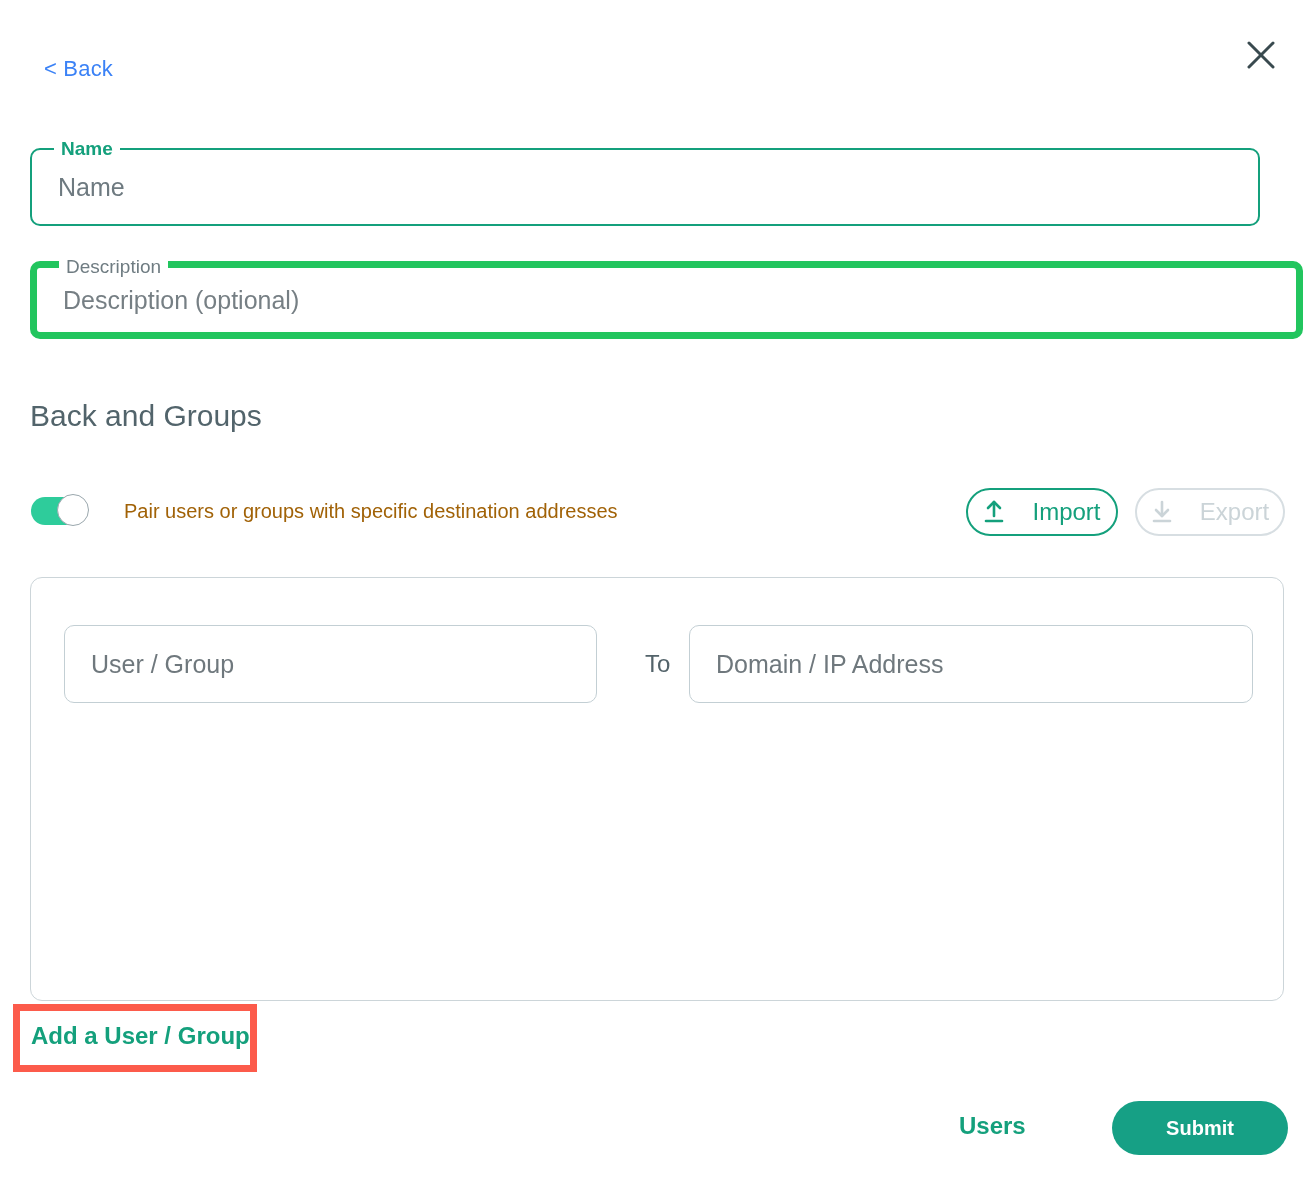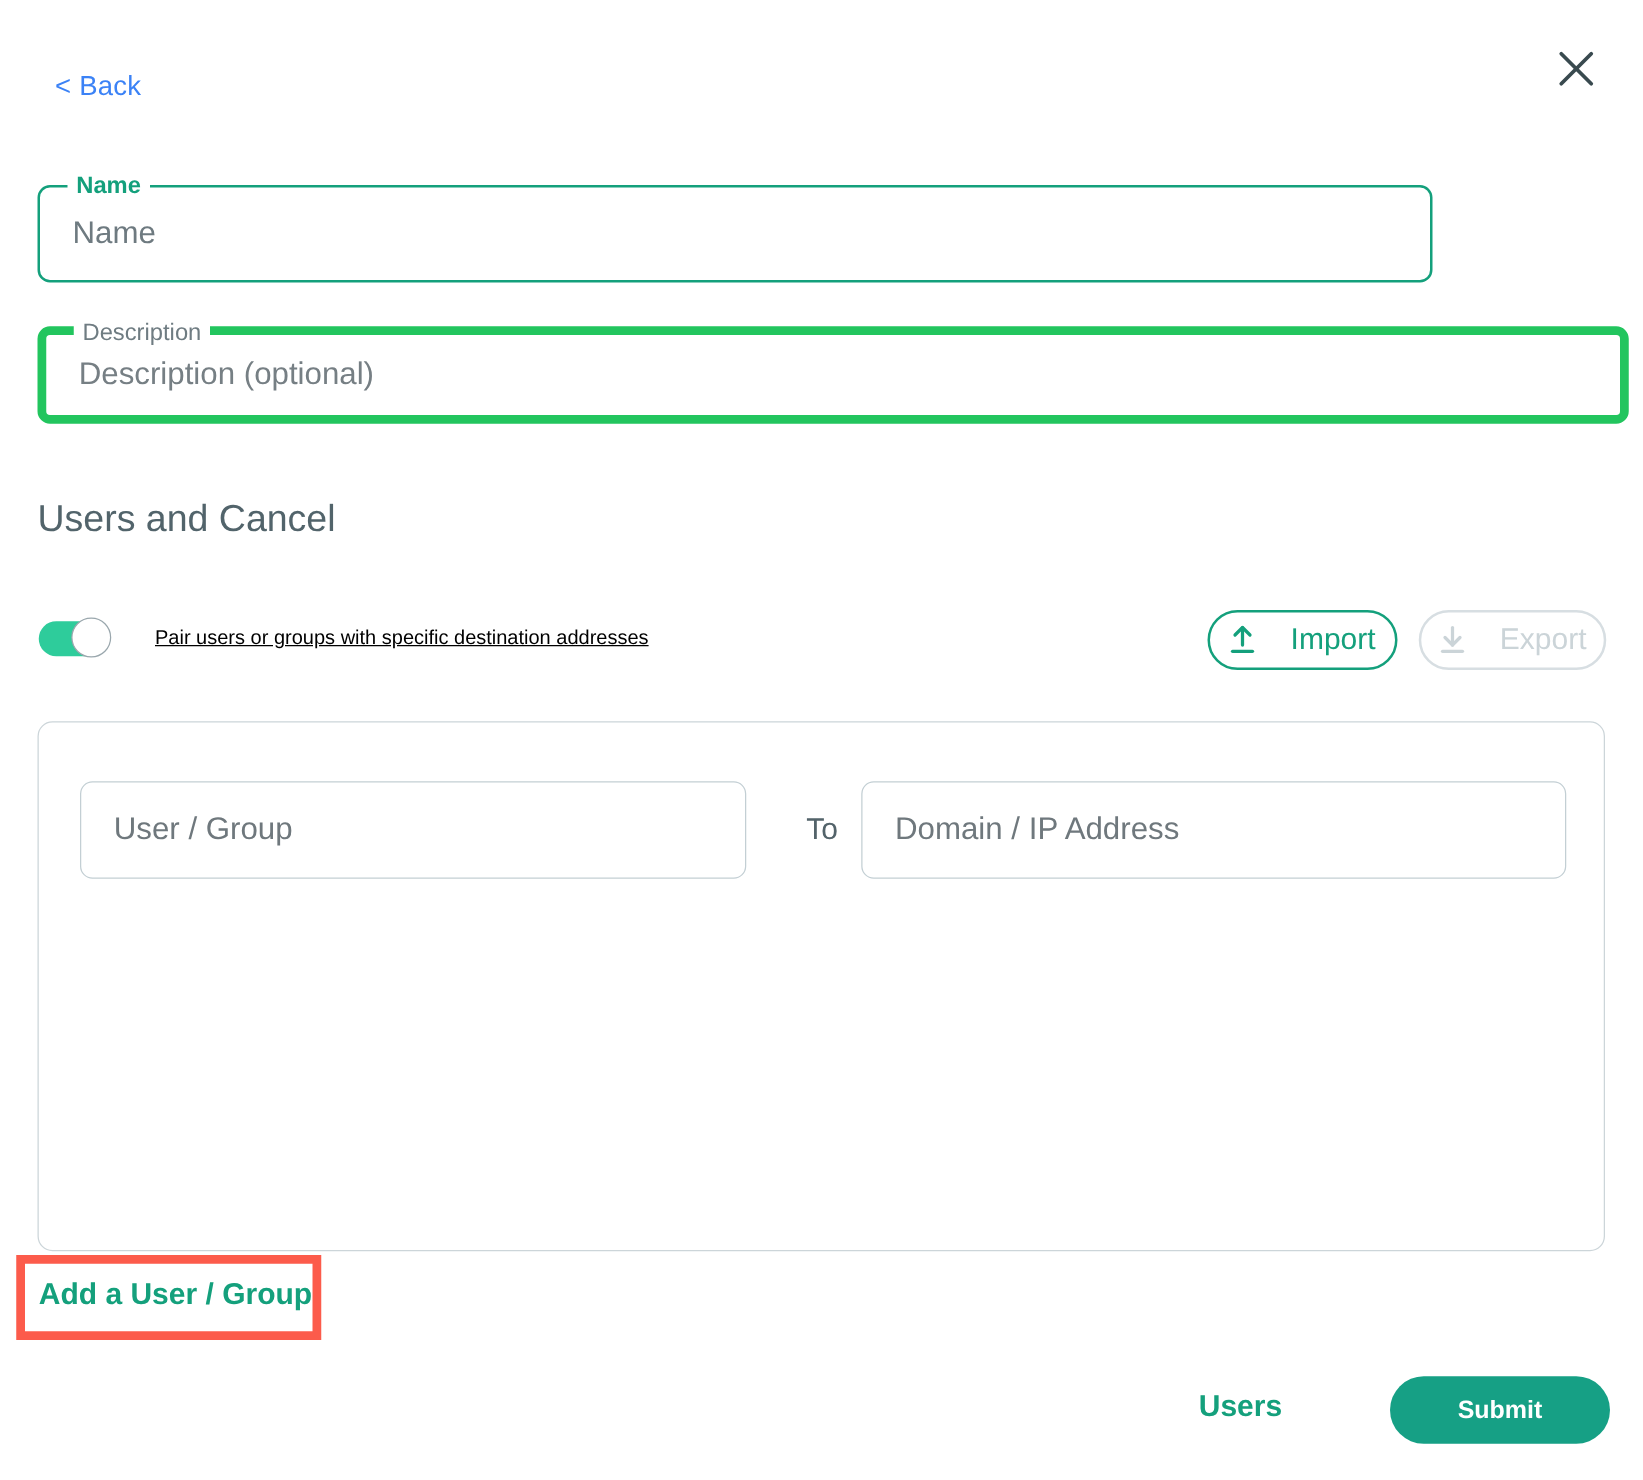--- a/index.html
+++ b/index.html
@@ -66,21 +66,21 @@
     position: absolute;
     left: 26px;
     top: 50%;
     transform: translateY(-50%);
     font-size: 25px;
     color: #767f84;
   }
 
   #name-field {
     left: 30px; top: 148px;
-    width: 1116px; height: 78px;
+    width: 1230px; height: 78px;
     border: 2px solid #14a07c;
   }
   #name-field .legend {
     color: #14a07c;
     font-weight: bold;
   }
   #name-field .value { color: #6e7a80; }
 
   #description-field {
     left: 30px; top: 261px;
@@ -117,24 +117,23 @@
     left: 26px; top: -3px;
     width: 32px; height: 32px;
     border-radius: 50%;
     background: #ffffff;
     border: 1px solid #9aa7ad;
     box-sizing: border-box;
   }
   .toggle-label {
     position: absolute;
     left: 124px; top: 0px;
-    font-size: 16px;
-    color: #000000;
+    font-size: 20px;
+    color: #a16207;
     line-height: 48px;
-    text-decoration: underline;
   }
 
   
   .pill-btn {
     position: absolute;
     box-sizing: border-box;
     height: 48px;
     border-radius: 24px;
     display: flex;
     align-items: center;
@@ -270,21 +269,21 @@
 <div class="field" id="name-field">
   <span class="legend">Name</span>
   <span class="value">Name</span>
 </div>
 
 <div class="field" id="description-field">
   <span class="legend">Description</span>
   <span class="value">Description (optional)</span>
 </div>
 
-<div class="section-title">Users and Cancel</div>
+<div class="section-title">Back and Groups</div>
 
 <div class="toggle-row">
   <div class="toggle">
     <div class="knob"></div>
   </div>
   <div class="toggle-label">Pair users or groups with specific destination addresses</div>
 </div>
 
 <div class="pill-btn" id="import-btn">
   <svg width="22" height="26" viewBox="0 0 22 26">

